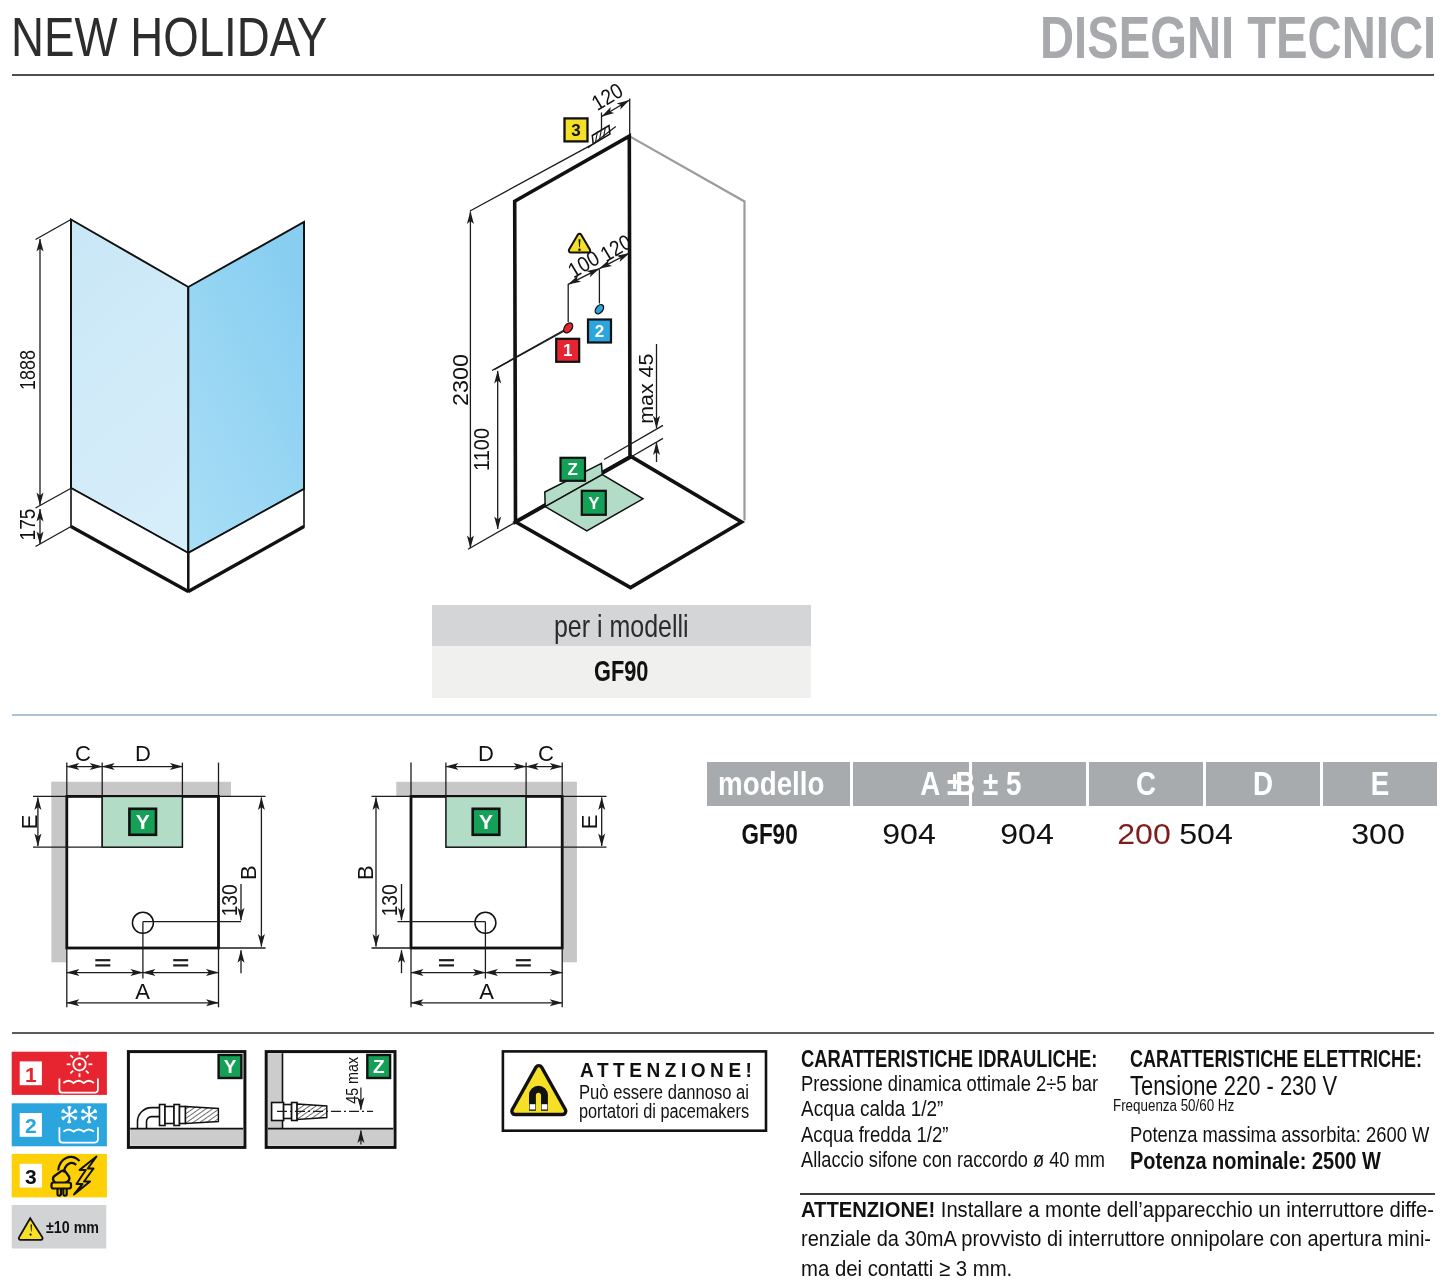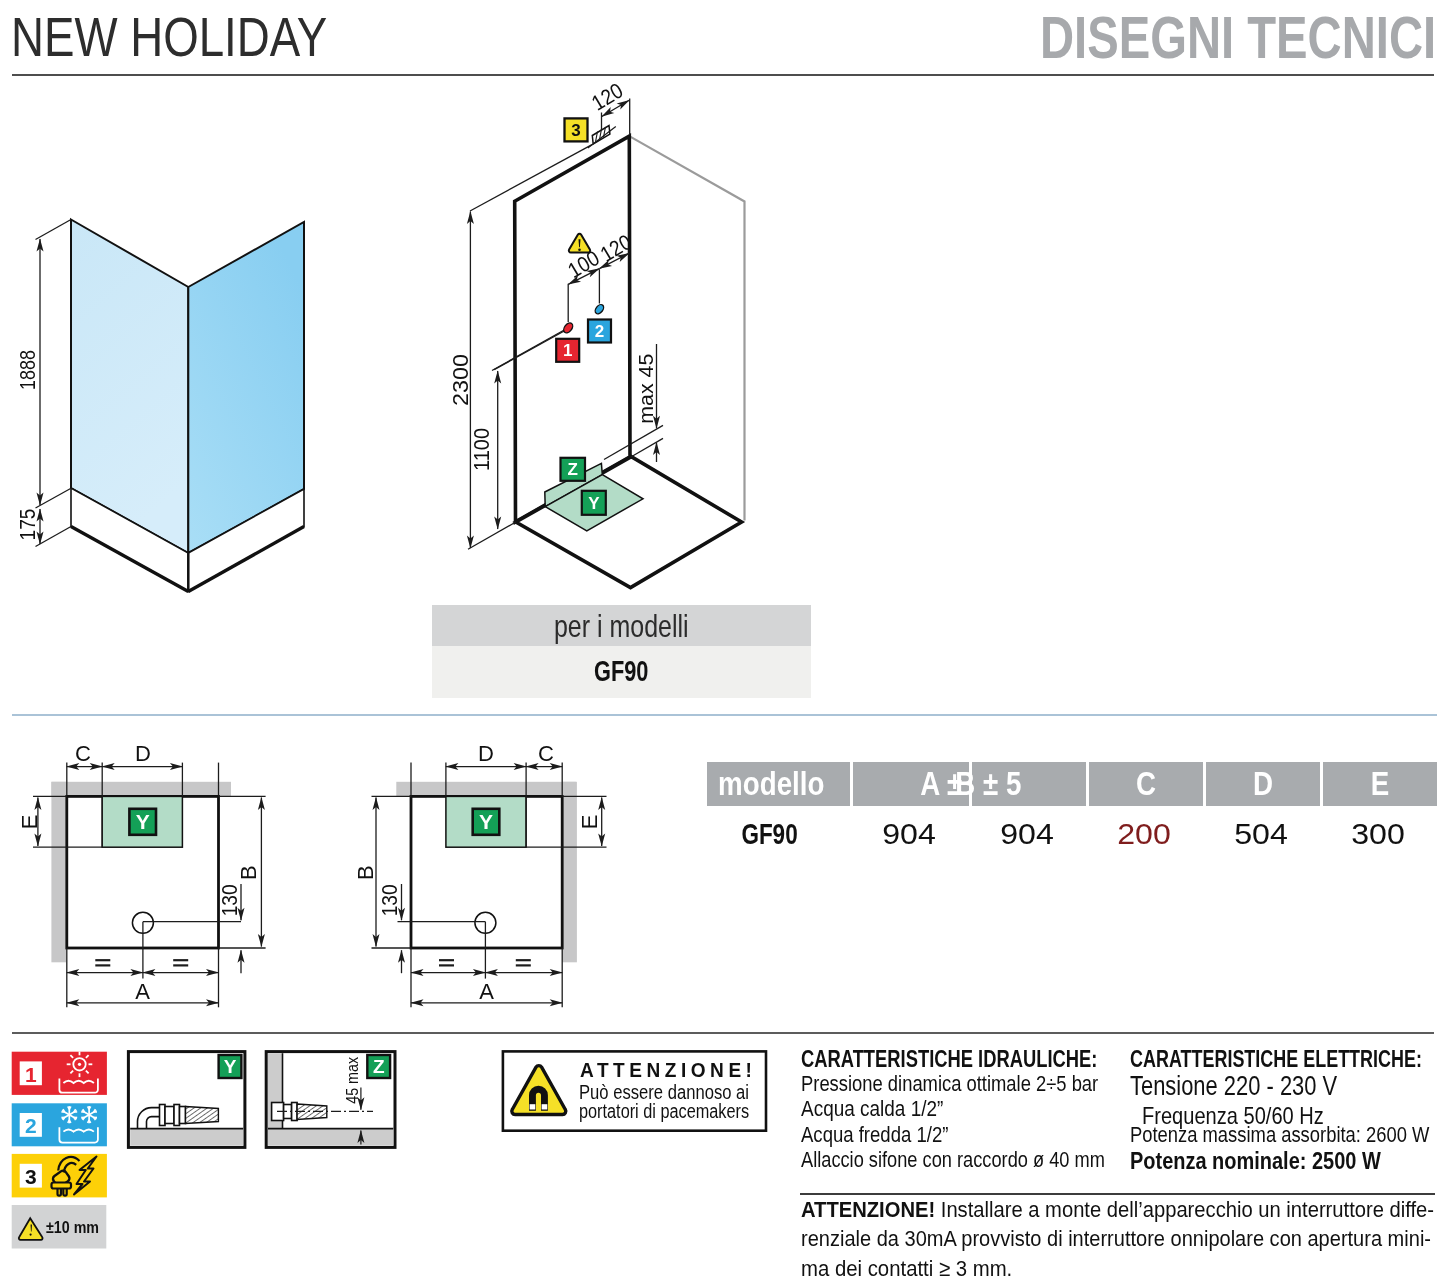--- a/index.html
+++ b/index.html
@@ -329,32 +329,32 @@
 <div class="a" style="left:1066.0px;top:764.5px;width:160px;text-align:center;font-size:33px;font-weight:bold;color:#fff;"><span class="sx" style="transform:scaleX(0.84);transform-origin:50% 0;display:inline-block">C</span></div>
 <div class="a" style="left:1206px;top:762.1px;width:114px;height:44.3px;background:#a8abae"></div>
 <div class="a" style="left:1183.0px;top:764.5px;width:160px;text-align:center;font-size:33px;font-weight:bold;color:#fff;"><span class="sx" style="transform:scaleX(0.84);transform-origin:50% 0;display:inline-block">D</span></div>
 <div class="a" style="left:1323px;top:762.1px;width:114px;height:44.3px;background:#a8abae"></div>
 <div class="a" style="left:1300.0px;top:764.5px;width:160px;text-align:center;font-size:33px;font-weight:bold;color:#fff;"><span class="sx" style="transform:scaleX(0.84);transform-origin:50% 0;display:inline-block">E</span></div>
 
 <div class="a" style="left:690px;top:817px;width:160px;text-align:center;font-size:30px;font-weight:bold;color:#111;"><span class="sx" style="transform:scaleX(0.75);transform-origin:50% 0;display:inline-block">GF90</span></div>
 <div class="a" style="left:828.7px;top:817px;width:160px;text-align:center;font-size:30px;font-weight:normal;color:#111;"><span class="sx" style="transform:scaleX(1.07);transform-origin:50% 0;display:inline-block">904</span></div>
 <div class="a" style="left:946.7px;top:817px;width:160px;text-align:center;font-size:30px;font-weight:normal;color:#111;"><span class="sx" style="transform:scaleX(1.07);transform-origin:50% 0;display:inline-block">904</span></div>
 <div class="a" style="left:1063.7px;top:817px;width:160px;text-align:center;font-size:30px;font-weight:normal;color:#7f1d1d;"><span class="sx" style="transform:scaleX(1.07);transform-origin:50% 0;display:inline-block">200</span></div>
-<div class="a" style="left:1180.7px;top:817px;width:160px;text-align:center;font-size:30px;font-weight:normal;color:#111;"><span class="sx" style="transform:scaleX(1.07);transform-origin:50% 0;display:inline-block">504</span></div>
+<div class="a" style="left:1180.7px;top:817px;width:160px;font-size:30px;font-weight:normal;color:#111;"><span class="sx" style="transform:scaleX(1.07);transform-origin:50% 0;display:inline-block">504</span></div>
 <div class="a" style="left:1297.7px;top:817px;width:160px;text-align:center;font-size:30px;font-weight:normal;color:#111;"><span class="sx" style="transform:scaleX(1.07);transform-origin:50% 0;display:inline-block">300</span></div>
 
 <div class="a" style="left:800.7px;top:1046.5px;font-size:23.5px;font-weight:bold;line-height:1.1;"><span class="sx" style="transform:scaleX(0.781)">CARATTERISTICHE IDRAULICHE:</span></div>
 <div class="a" style="left:800.7px;top:1071.5px;font-size:22.5px;font-weight:normal;line-height:1.1;"><span class="sx" style="transform:scaleX(0.817)">Pressione dinamica ottimale 2÷5 bar</span></div>
 <div class="a" style="left:800.7px;top:1097.0px;font-size:22.5px;font-weight:normal;line-height:1.1;"><span class="sx" style="transform:scaleX(0.843)">Acqua calda 1/2”</span></div>
 <div class="a" style="left:800.7px;top:1122.5px;font-size:22.5px;font-weight:normal;line-height:1.1;"><span class="sx" style="transform:scaleX(0.824)">Acqua fredda 1/2”</span></div>
 <div class="a" style="left:800.7px;top:1148.0px;font-size:22.5px;font-weight:normal;line-height:1.1;"><span class="sx" style="transform:scaleX(0.81)">Allaccio sifone con raccordo ø 40 mm</span></div>
 
 <div class="a" style="left:1129.7px;top:1046.5px;font-size:23.5px;font-weight:bold;line-height:1.1;"><span class="sx" style="transform:scaleX(0.764)">CARATTERISTICHE ELETTRICHE:</span></div>
 <div class="a" style="left:1129.7px;top:1071.5px;font-size:27px;font-weight:normal;line-height:1.1;"><span class="sx" style="transform:scaleX(0.812)">Tensione 220 - 230 V</span></div>
-<div class="a" style="left:1142px;top:1097.0px;font-size:24px;font-weight:normal;line-height:1.1;margin-top:6px;"><span class="sx" style="transform:scaleX(0.836)">Frequenza 50/60 Hz</span></div>
+<div class="a" style="left:1113px;top:1097.0px;font-size:16px;font-weight:normal;line-height:1.1;"><span class="sx" style="transform:scaleX(0.836)">Frequenza 50/60 Hz</span></div>
 <div class="a" style="left:1129.7px;top:1122.5px;font-size:22.5px;font-weight:normal;line-height:1.1;"><span class="sx" style="transform:scaleX(0.817)">Potenza massima assorbita: 2600 W</span></div>
 <div class="a" style="left:1129.7px;top:1148.0px;font-size:24px;font-weight:bold;line-height:1.1;"><span class="sx" style="transform:scaleX(0.832)">Potenza nominale: 2500 W</span></div>
 
 <div class="a" style="left:800px;top:1193.4px;width:635px;height:1.5px;background:#3c3c3c"></div>
 
 <div class="a" style="left:800.7px;top:1197.5px;font-size:22.5px;font-weight:normal;line-height:1.1;"><span class="sx" style="transform:scaleX(0.897)"><b>ATTENZIONE!</b> Installare a monte dell’apparecchio un interruttore diffe-</span></div>
 <div class="a" style="left:800.7px;top:1227.0px;font-size:22.5px;font-weight:normal;line-height:1.1;"><span class="sx" style="transform:scaleX(0.89)">renziale da 30mA provvisto di interruttore onnipolare con apertura mini-</span></div>
 <div class="a" style="left:800.7px;top:1256.5px;font-size:22.5px;font-weight:normal;line-height:1.1;"><span class="sx" style="transform:scaleX(0.904)">ma dei contatti ≥ 3 mm.</span></div>
 
 <div class="a" style="left:579.5px;top:1058px;font-size:21px;font-weight:bold;letter-spacing:5px;"><span class="sx" style="transform:scaleX(0.907)">ATTENZIONE!</span></div>

